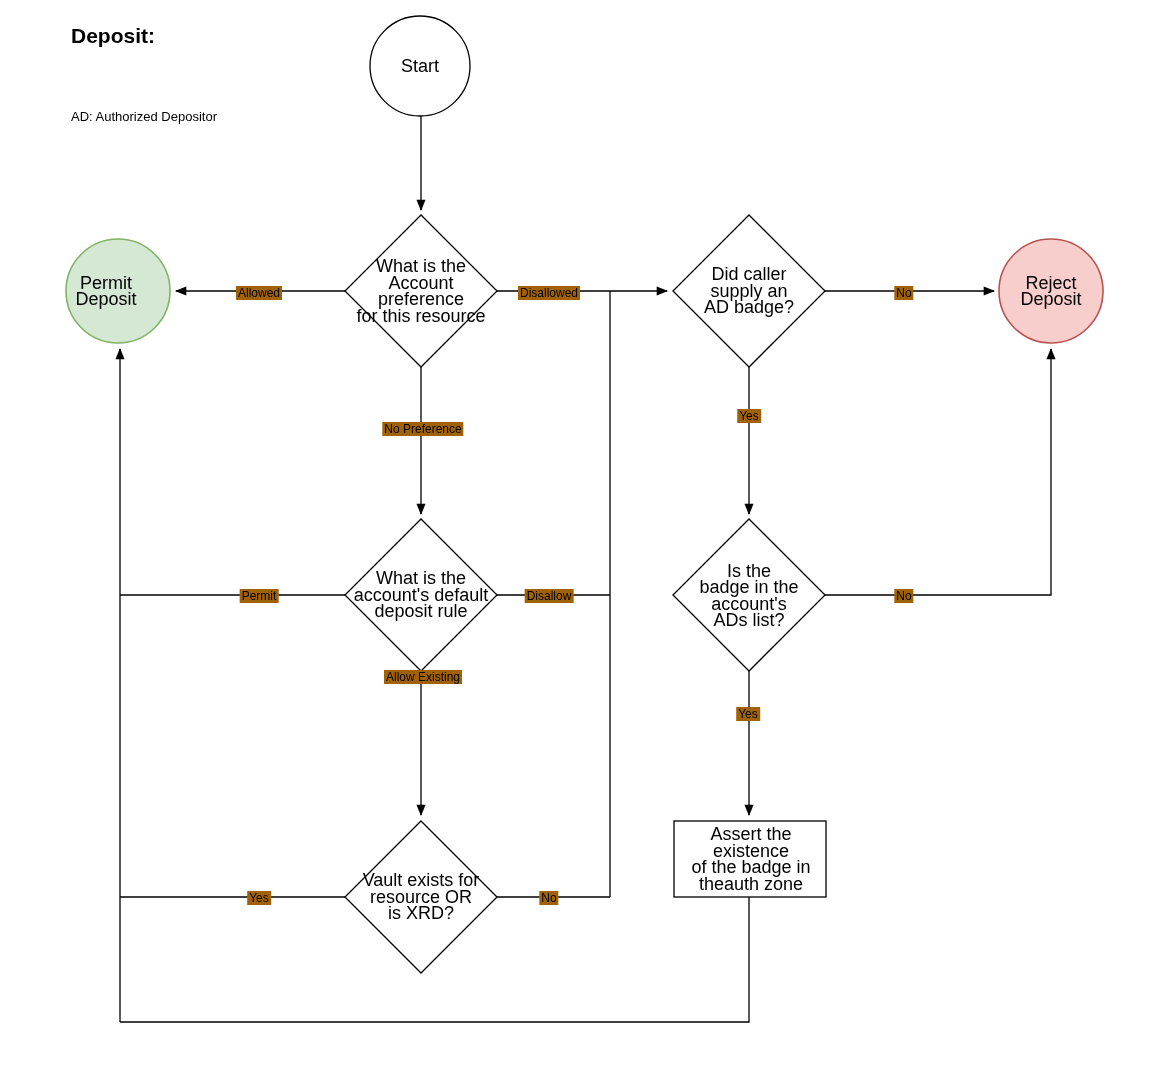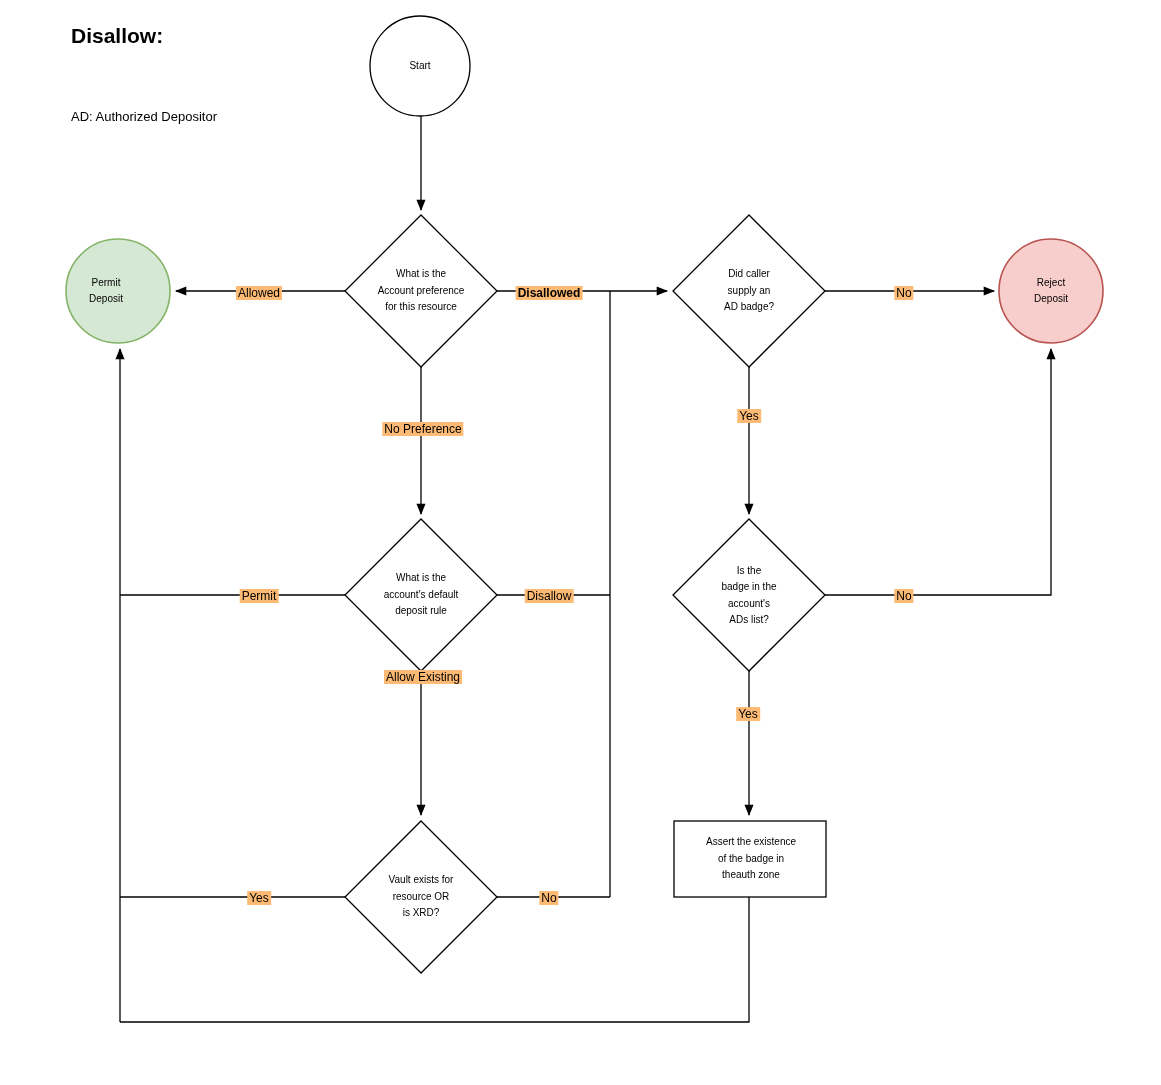--- a/index.html
+++ b/index.html
@@ -36,29 +36,29 @@
     color: #000000;
     margin-top: 40px;
   }
   .node-label {
     position: absolute;
     display: flex;
     align-items: center;
     justify-content: center;
     text-align: center;
     white-space: pre-line;
-    font-size: 10px;
+    font-size: 18px;
     line-height: 16.5px;
     color: #000000;
     pointer-events: none;
   }
   .edge-label {
     position: absolute;
     transform: translate(-50%, -50%);
-    background: #fdba74;
+    background: #a16207;
     padding: 0 2px;
     font-size: 12px;
     line-height: 14px;
     color: #000000;
     white-space: nowrap;
     pointer-events: none;
   }
 </style>
 </head>
 <body>
@@ -116,21 +116,21 @@
 
     <polygon points="421,519 497,595 421,671 345,595" fill="#ffffff" stroke="#000000" stroke-width="1.3"></polygon>
 
     <polygon points="749,519 825,595 749,671 673,595" fill="#ffffff" stroke="#000000" stroke-width="1.3"></polygon>
 
     <polygon points="421,821 497,897 421,973 345,897" fill="#ffffff" stroke="#000000" stroke-width="1.3"></polygon>
 
     <rect x="674" y="821" width="152" height="76" fill="#ffffff" stroke="#000000" stroke-width="1.3"></rect>
   </svg>
 
-  <div class="legend-title">Disallow:</div>
+  <div class="legend-title">Deposit:</div>
   <div class="legend-item">AD: Authorized Depositor</div>
 
   <div class="node-label" style="left:370px; top:46px; width:100px; height:40px;">Start</div>
 
   <div class="node-label" style="left:351px; top:265px; width:140px; height:52px;">What is the
 Account preference
 for this resource</div>
 
   <div class="node-label" style="left:68px; top:265px; width:76px; height:52px;">Permit
 Deposit</div>
@@ -153,21 +153,21 @@
   <div class="node-label" style="left:689px; top:562px; width:120px; height:67px;">Is the
 badge in the
 account's
 ADs list?</div>
 
   <div class="node-label" style="left:676px; top:833px; width:150px; height:52px;">Assert the existence
 of the badge in
 theauth zone</div>
 
   <div class="edge-label" style="left:259px; top:293px;">Allowed</div>
-  <div class="edge-label" style="left:549px; top:293px;font-weight:bold;">Disallowed</div>
+  <div class="edge-label" style="left:549px; top:293px;">Disallowed</div>
   <div class="edge-label" style="left:904px; top:293px;">No</div>
   <div class="edge-label" style="left:423px; top:429px;">No Preference</div>
   <div class="edge-label" style="left:749px; top:416px;">Yes</div>
   <div class="edge-label" style="left:259px; top:596px;">Permit</div>
   <div class="edge-label" style="left:549px; top:596px;text-align:center;">Disallow</div>
   <div class="edge-label" style="left:904px; top:596px;">No</div>
   <div class="edge-label" style="left:423px; top:677px;">Allow Existing</div>
   <div class="edge-label" style="left:748px; top:714px;">Yes</div>
   <div class="edge-label" style="left:259px; top:898px;">Yes</div>
   <div class="edge-label" style="left:549px; top:898px;">No</div>

